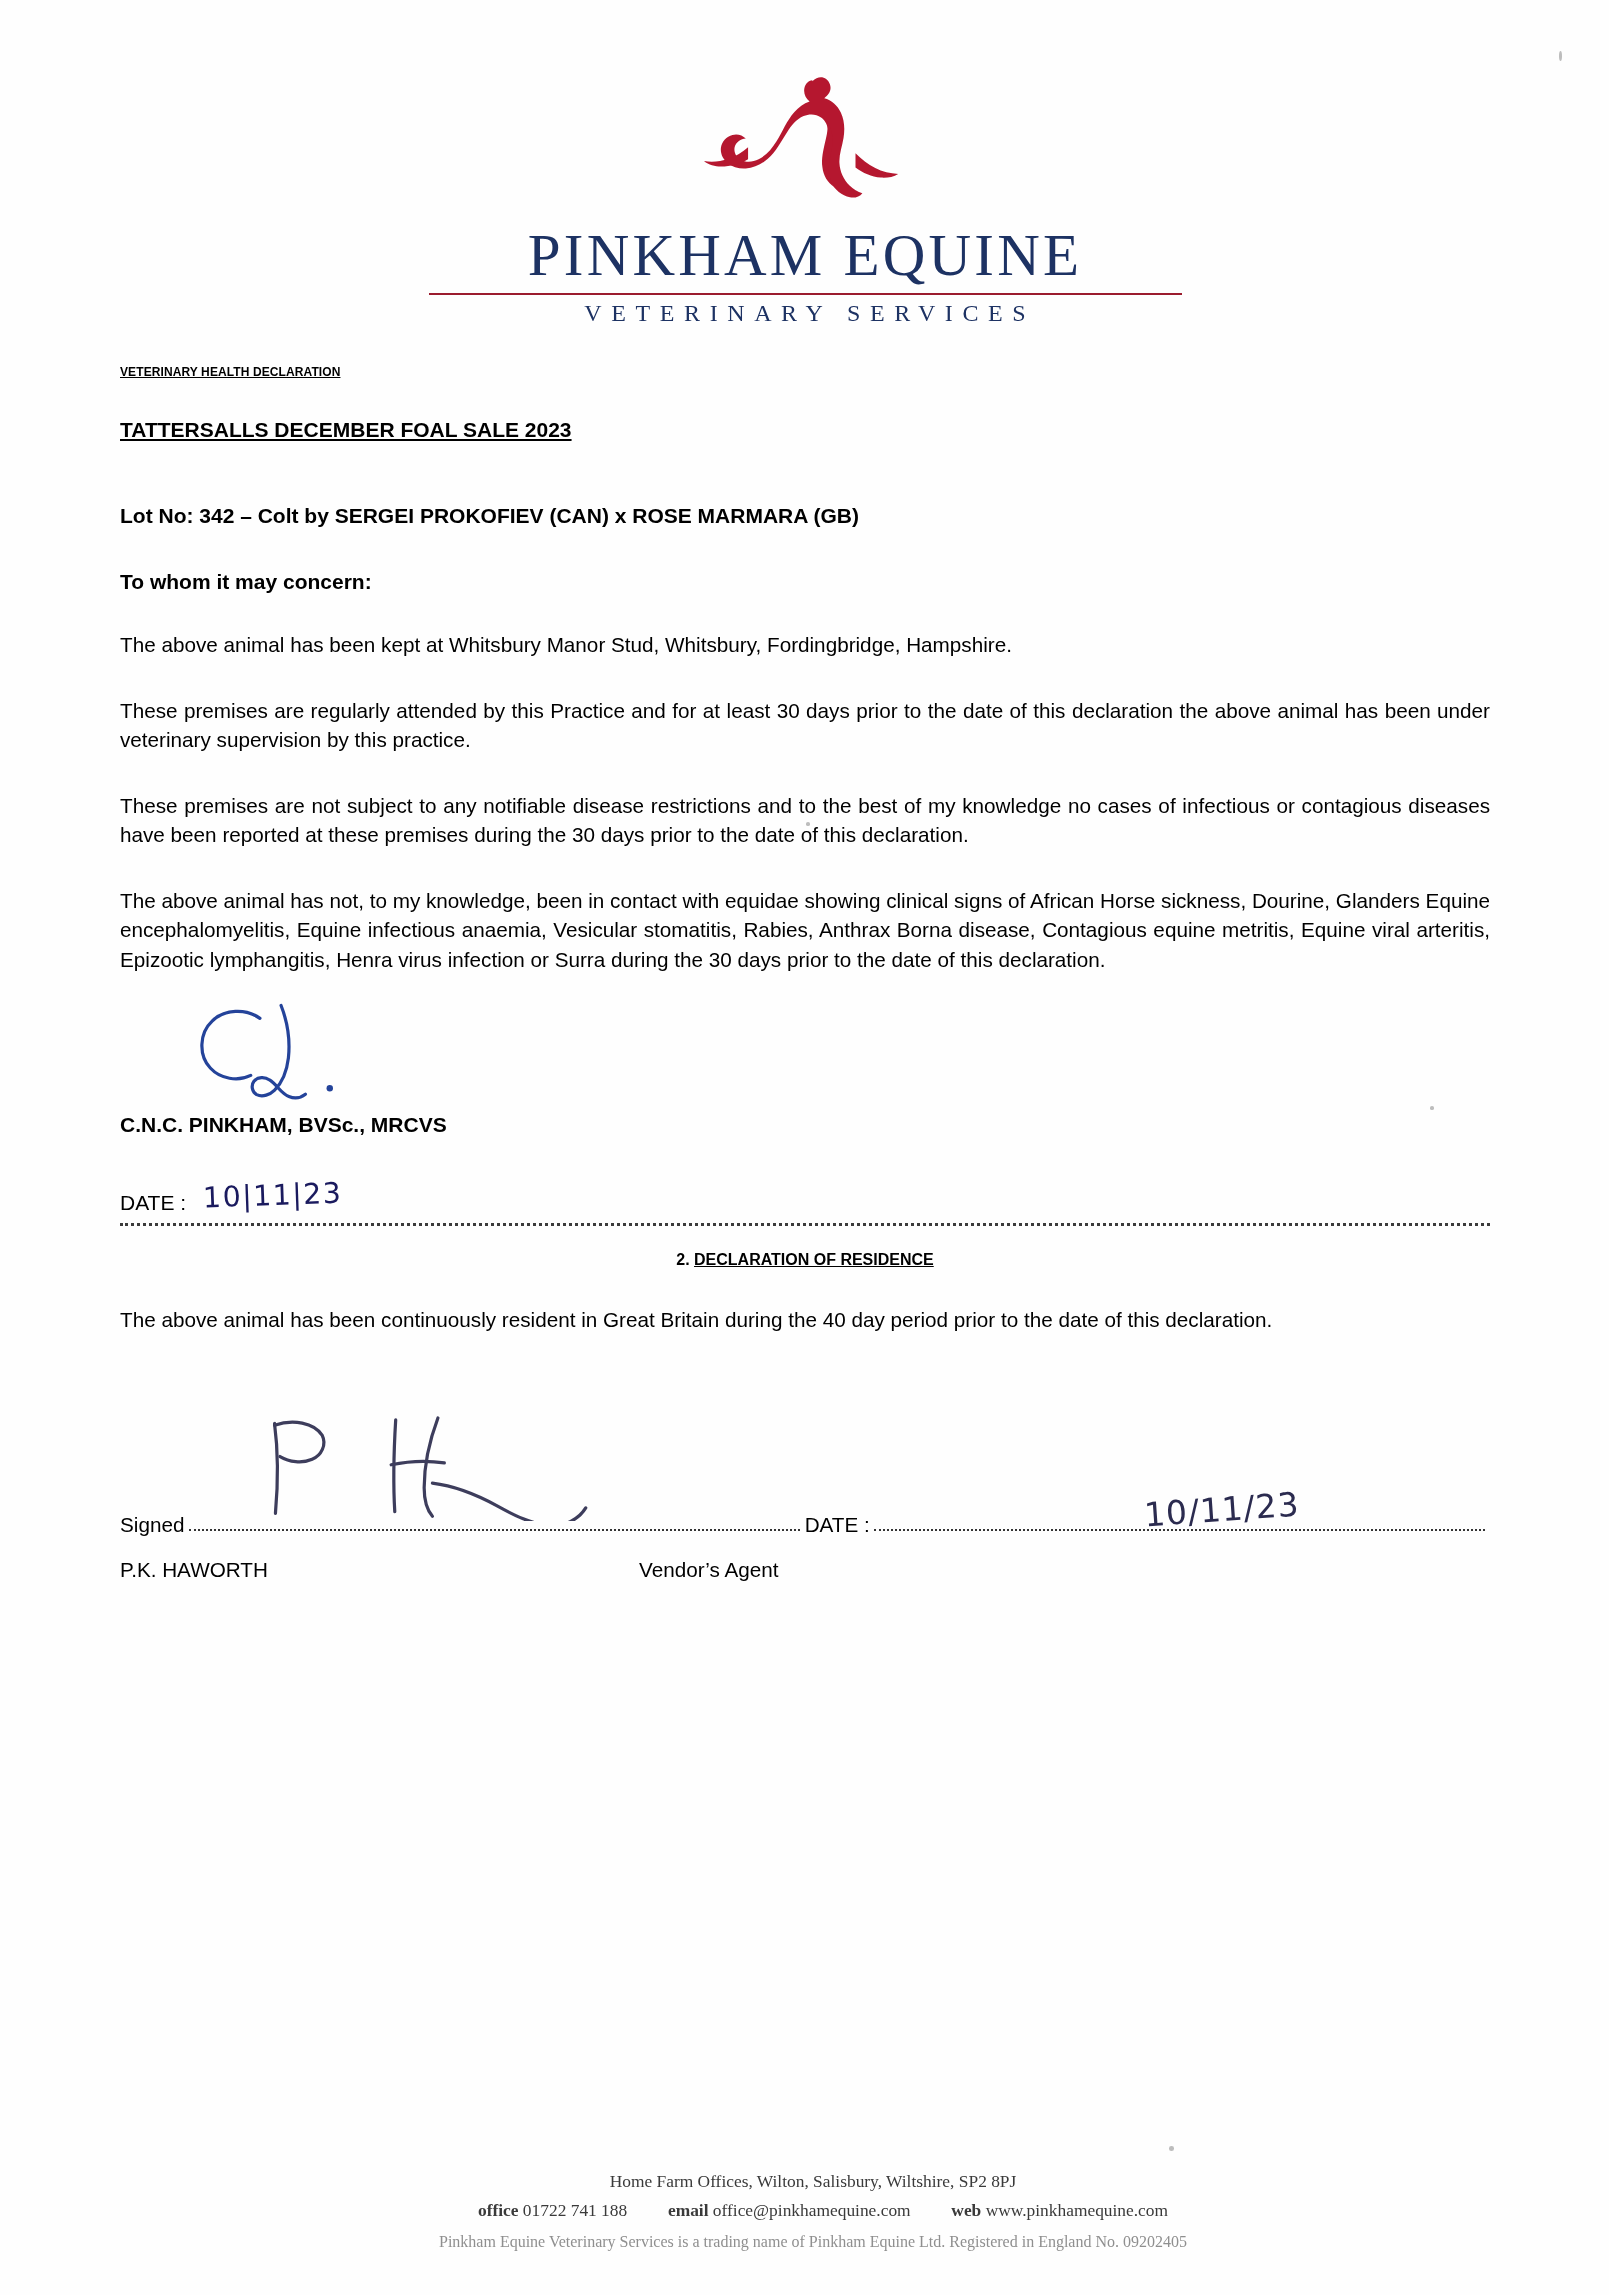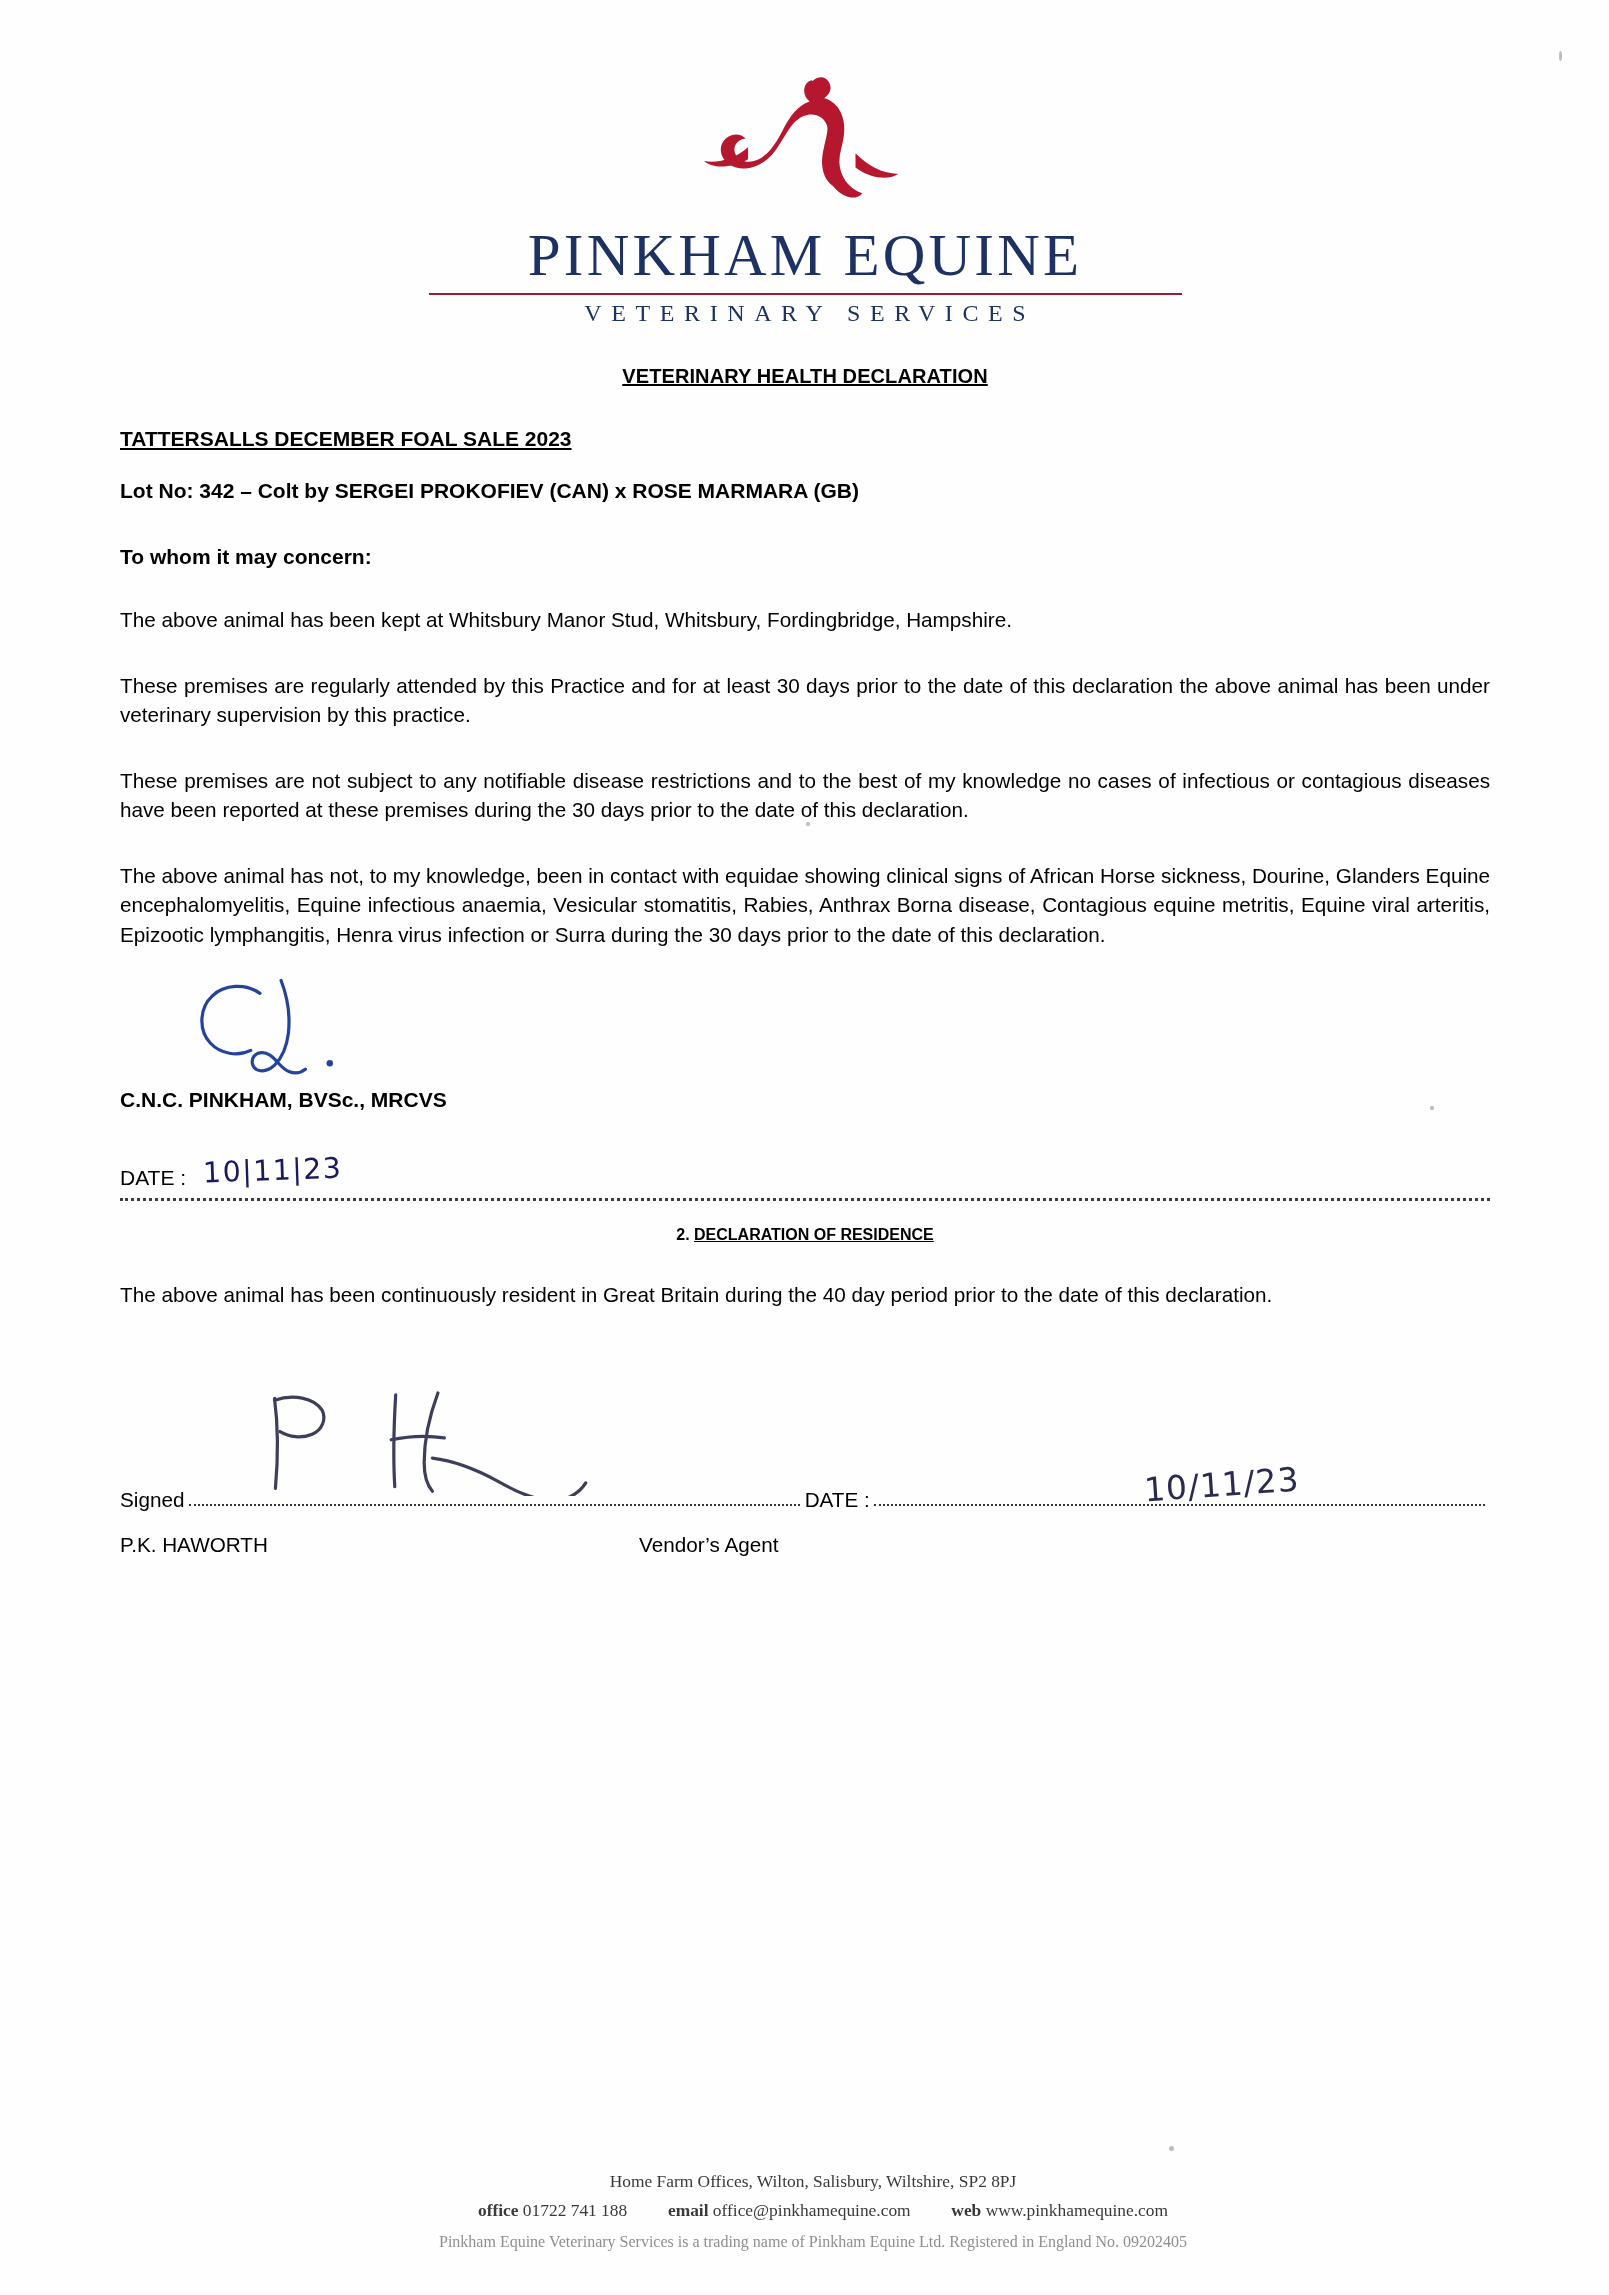--- a/index.html
+++ b/index.html
@@ -56,37 +56,37 @@
   .logo-sub {
     font-family: "Liberation Serif", serif;
     font-size: 24px;
     letter-spacing: 9.6px;
     color: #1d3263;
     padding-left: 9.6px;
   }
 
   
   .doc-title {
-    text-align: center;
-    font-weight: bold;
-    font-size: 20px;
+    text-align: left;
+    font-weight: bold;
+    font-size: 12px;
     text-decoration: underline;
     margin-top: 38px;
     letter-spacing: 0.1px;
   }
   .sale-title {
     font-weight: bold;
     font-size: 21px;
     text-decoration: underline;
     margin-top: 39px;
   }
   .lot-line {
     font-weight: bold;
     font-size: 21px;
-    margin-top: 28px;
+    margin-top: 62px;
   }
   .salutation {
     font-weight: bold;
     font-size: 21px;
     margin-top: 42px;
   }
   p.para {
     font-size: 20.7px;
     line-height: 1.43;
     text-align: justify;

